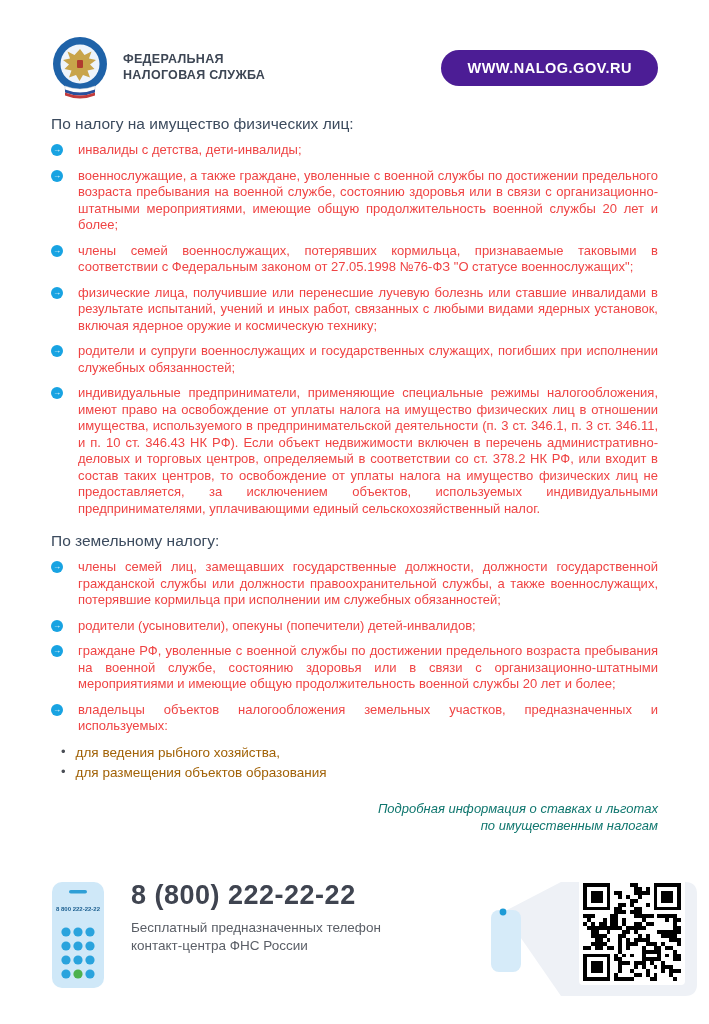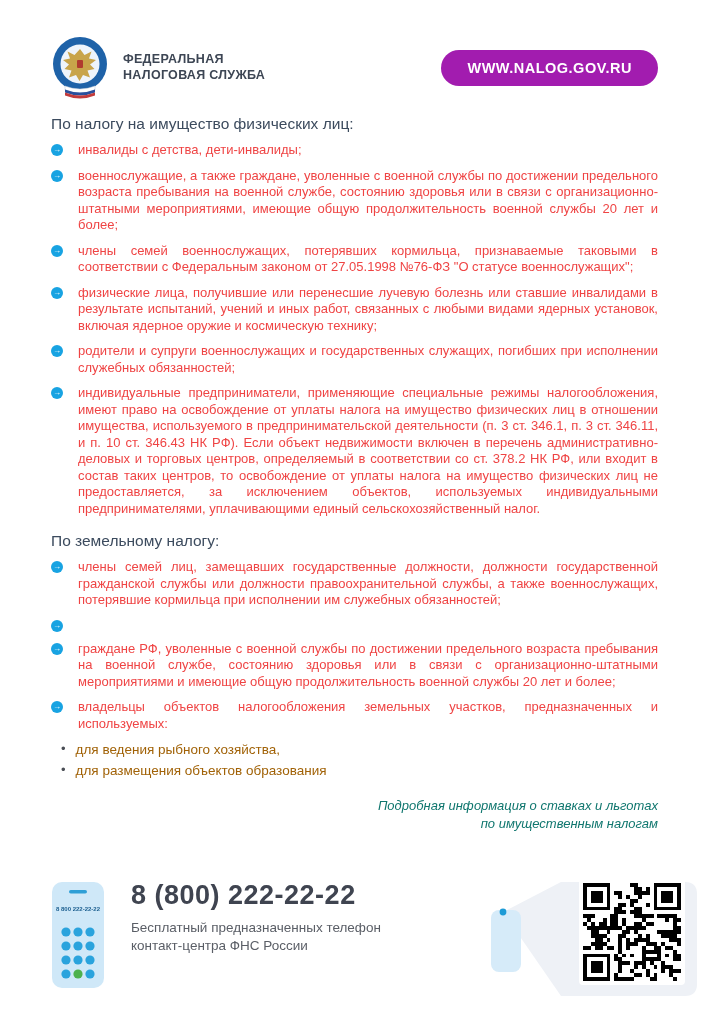--- a/index.html
+++ b/index.html
@@ -7,21 +7,21 @@
   .page{
     width:709px; height:1024px; margin:0 auto; background:#ffffff;
     font-family:"Liberation Sans", sans-serif; position:relative; overflow:hidden;
     padding:36px 51px 0 51px; color:#55595f;
   }
   
   .hdr{ display:flex; align-items:center; justify-content:space-between; height:64px; }
   .brand{ display:flex; align-items:center; gap:14px; }
   .brand-name{ font-size:12.5px; font-weight:bold; line-height:1.25; color:#3d4654; letter-spacing:.3px; }
   .site-pill{
-    background:#a21caf; color:#ffffff; border:none; cursor:pointer;
+    background:#4c1d95; color:#ffffff; border:none; cursor:pointer;
     font-family:"Liberation Sans", sans-serif; font-weight:bold; font-size:14.5px; letter-spacing:.5px;
     padding:10px 26px; border-radius:20px;
   }
   
   .title{ margin-top:20px; font-size:23px; font-weight:bold; color:#3e434c; letter-spacing:.2px; }
   .sec-h{ margin-top:15px; margin-bottom:9px; font-size:15.5px; font-weight:normal; color:#3c4b5e; }
   ul.blist{ list-style:none; }
   ul.blist li{ display:flex; gap:15px; margin-bottom:9px; }
   .bi{
     flex:0 0 12px; width:12px; height:12px; margin-top:2px; border-radius:50%;
@@ -100,20 +100,21 @@
   </ul>
 
   <h2 class="sec-h">По земельному налогу:</h2>
   <ul class="blist">
     <li>
         <span class="bi">→</span>
         <span class="btxt">члены семей лиц, замещавших государственные должности, должности государственной гражданской службы или должности правоохранительной службы, а также военнослужащих, потерявшие кормильца при исполнении им служебных обязанностей;</span>
       </li>
     <li>
         <span class="bi">→</span>
+        <span class="btxt">родители (усыновители), опекуны (попечители) детей-инвалидов;</span>
       </li>
     <li>
         <span class="bi">→</span>
         <span class="btxt">граждане РФ, уволенные с военной службы по достижении предельного возраста пребывания на военной службе, состоянию здоровья или в связи с организационно-штатными мероприятиями и имеющие общую продолжительность военной службы 20 лет и более;</span>
       </li>
     <li>
         <span class="bi">→</span>
         <span class="btxt">владельцы объектов налогообложения земельных участков, предназначенных и используемых:</span>
       </li>
   </ul>

